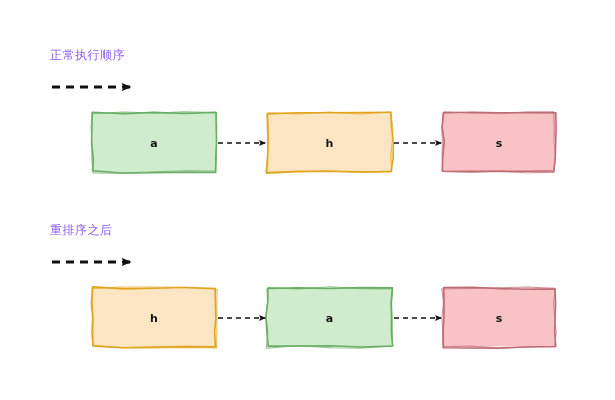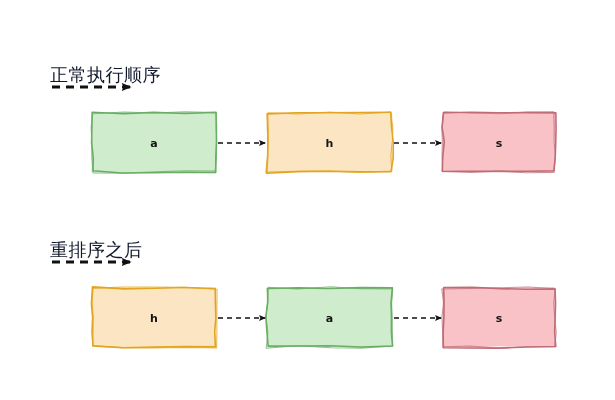--- a/index.html
+++ b/index.html
@@ -23,25 +23,24 @@
   svg.layer {
     position: absolute;
     left: 0;
     top: 0;
     width: 615px;
     height: 400px;
   }
   .section-label {
     position: absolute;
     font-family: "DejaVu Sans", "Liberation Sans", sans-serif;
-    font-size: 18px;
-    color: #0f172a;
+    font-size: 12px;
+    color: #8b5cf6;
     letter-spacing: 0.5px;
     white-space: nowrap;
-    margin-top: 16px;
   }
   .box-label {
     position: absolute;
     font-family: "DejaVu Sans", "Liberation Sans", sans-serif;
     font-size: 11px;
     font-weight: 700;
     color: #141414;
     text-align: center;
     white-space: nowrap;
     transform: translate(-50%, -50%);

